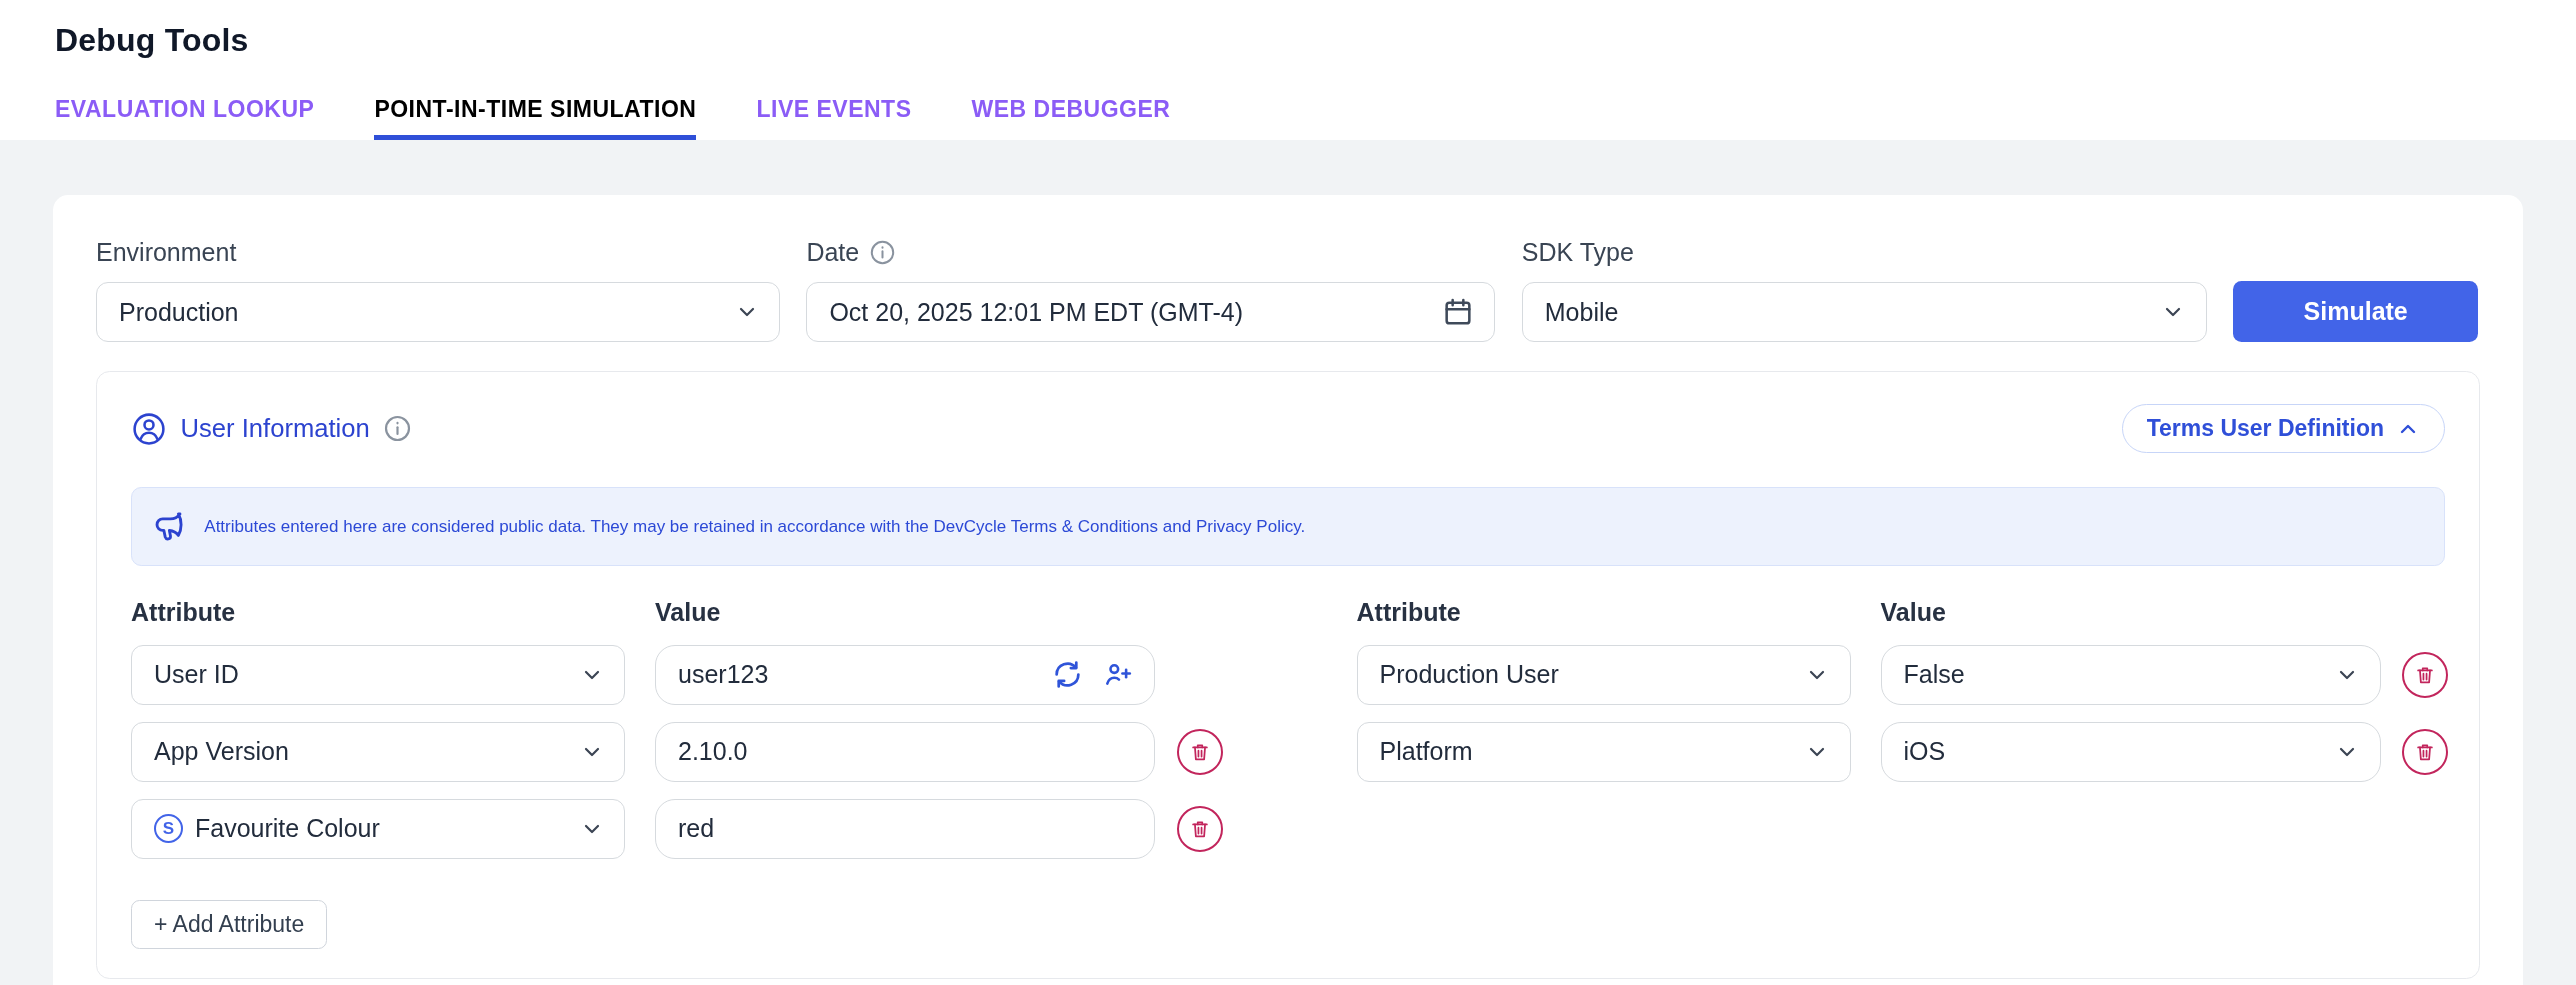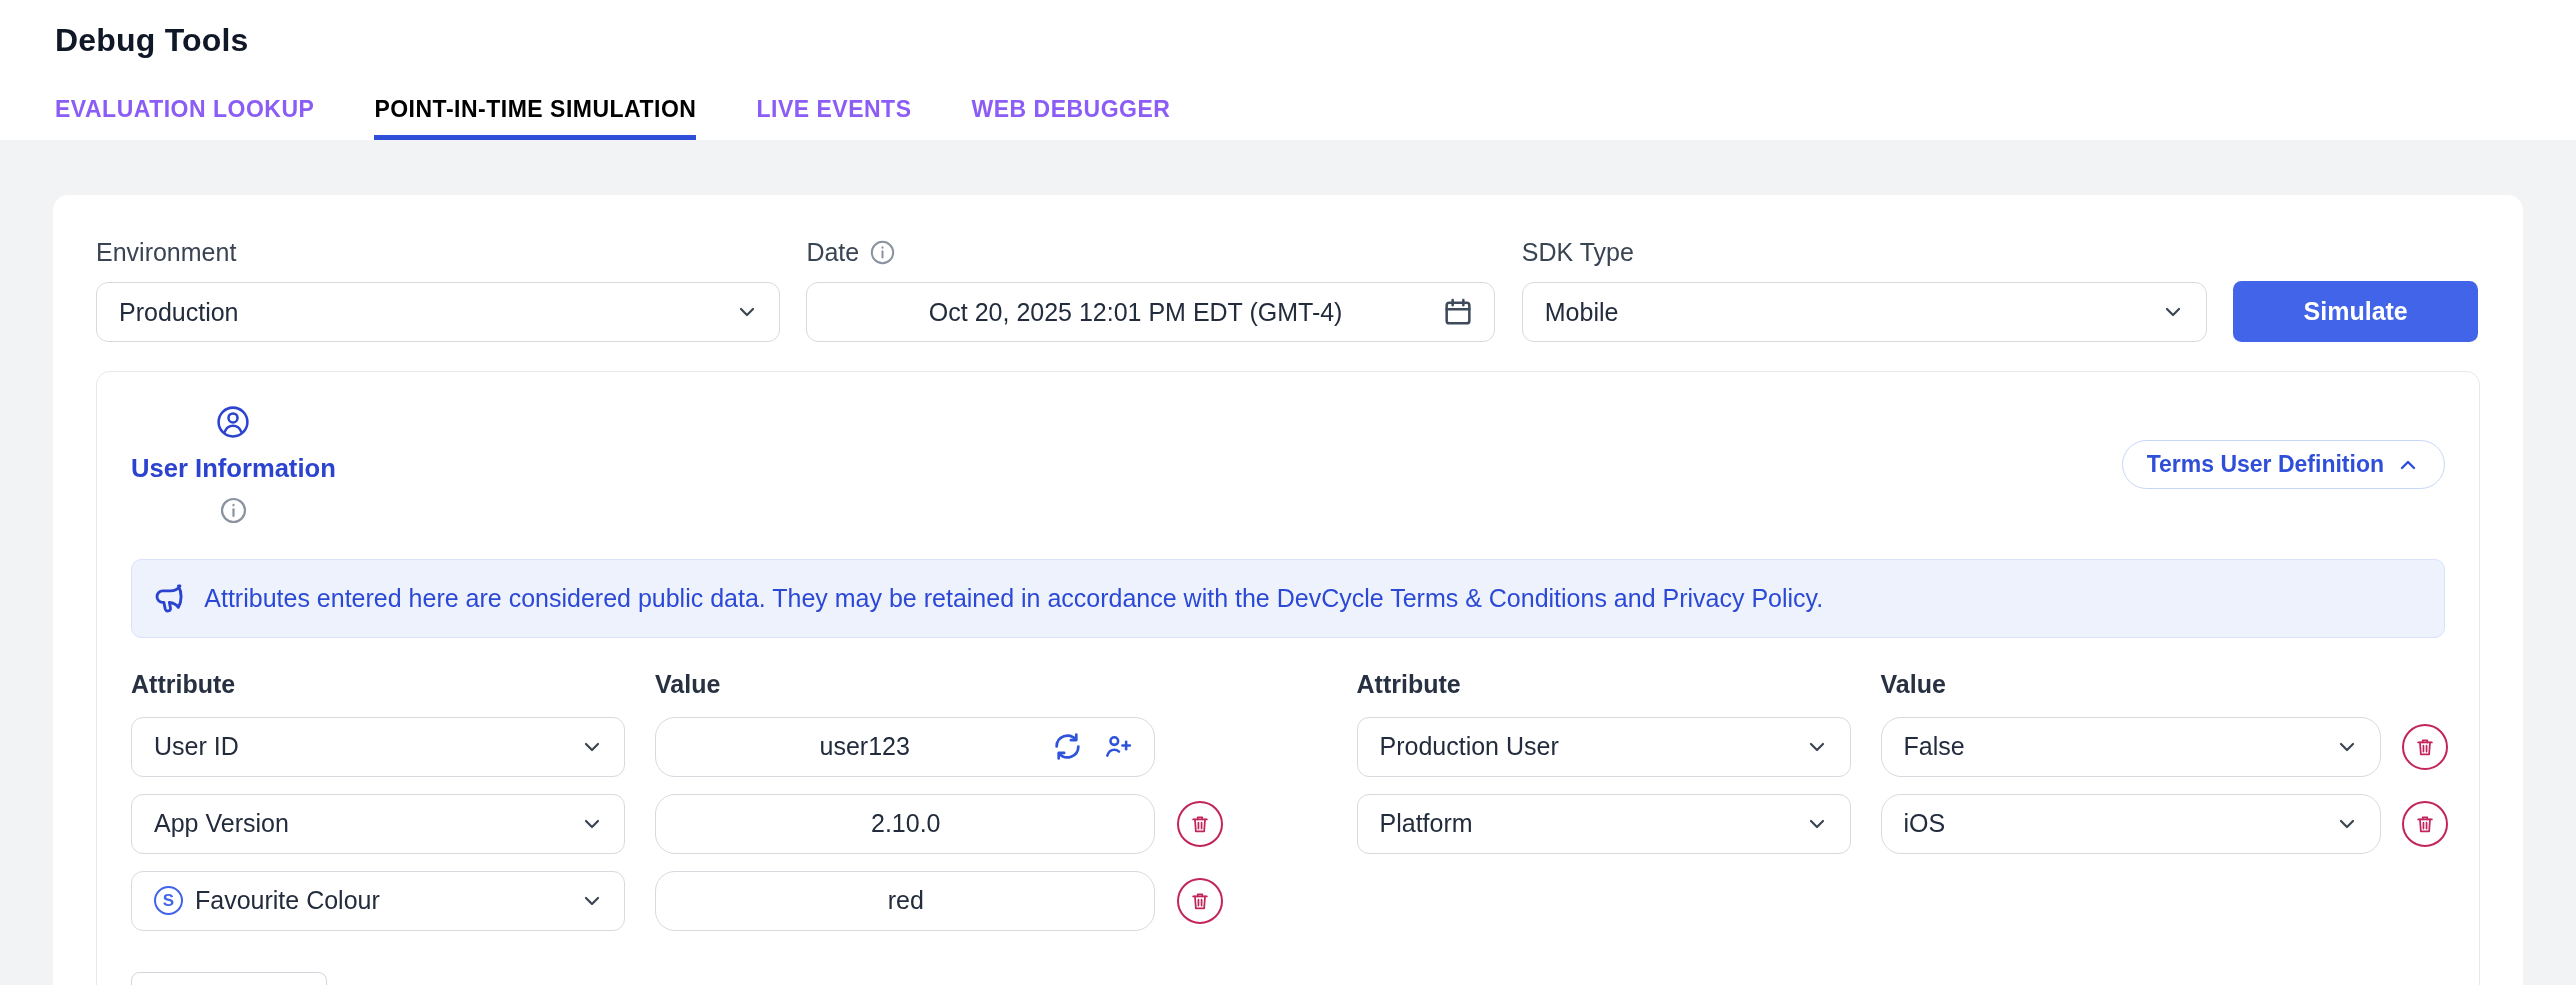--- a/index.html
+++ b/index.html
@@ -33,44 +33,44 @@
     font-size:25px; line-height:25.6px; color:#394453; font-weight:500; margin-bottom:16px;
   }
   .control {
     height:60px; border:1.7px solid #d6dade; border-radius:12px; background:#fff;
     display:flex; align-items:center; justify-content:space-between;
     padding:0 20.5px 0 22px; font-size:25px; color:#222c3c;
   }
   .select { cursor:pointer; }
   .bare-input {
     border:none; outline:none; background:transparent; padding:0;
-    font-family:inherit; font-size:25px; color:#222c3c; width:100%; min-width:0;text-align:center;
+    font-family:inherit; font-size:25px; color:#222c3c; width:100%; min-width:0;
   }
   .w-env { width:684px; } .w-date { width:689px; } .w-sdk { width:685px; }
   .btn-primary {
     width:245px; height:61px; border:none; border-radius:8.5px;
     background:#4264e8; color:#ffffff; font-family:inherit;
     font-size:25px; font-weight:600; cursor:pointer;
   }
 
   
   .section { margin-top:29px; border:1.7px solid #e7e9ed; border-radius:13.6px; padding:32px 34px 29px; }
   .section-header { display:flex; align-items:center; justify-content:space-between; }
-  .section-title { display:flex; align-items:center; gap:13.6px; font-size:25.6px; font-weight:700; color:#2c43cf;flex-direction:column; }
+  .section-title { display:flex; align-items:center; gap:13.6px; font-size:25.6px; font-weight:400; color:#2c43cf; }
   .pill {
     height:49px; border:1.7px solid #c7d5f8; border-radius:852px; background:#fff;
     padding:0 24px; display:flex; align-items:center; gap:12px;
     color:#2f4fd8; font-family:inherit; font-size:23px; font-weight:600; cursor:pointer;
   }
 
   .banner {
     margin-top:34px; height:79px; background:#edf2fd; border:1.7px solid #d8e2fa; border-radius:10.2px;
     display:flex; align-items:center; gap:15.3px; padding:0 19px;
   }
-  .banner-text { font-size:25px; color:#2c49d6; }
+  .banner-text { font-size:17px; color:#2c49d6; }
 
   
   .attr-area { display:flex; gap:133px; margin-top:34px; }
   .col-headers { display:flex; font-size:25px; line-height:25.6px; font-weight:600; color:#273142; margin-bottom:19px; }
   .col-headers .h-attr { width:524px; }
   .attr-row { display:flex; align-items:center; margin-bottom:17px; }
   .attr-select { width:494px; }
   .value-cell { width:500px; margin-left:30px;border-radius:20px; }
   .icon-slot { width:48px; margin-left:20.5px; display:flex; align-items:center; justify-content:center; }
   .input-icons { display:flex; align-items:center; gap:19px; color:#2f54d9; }

